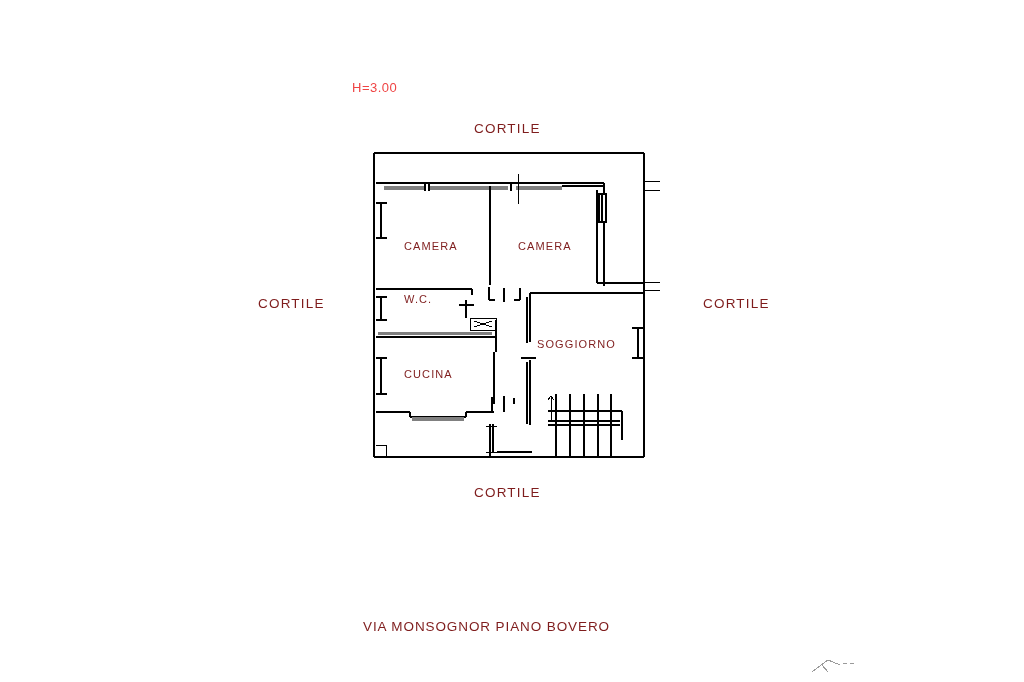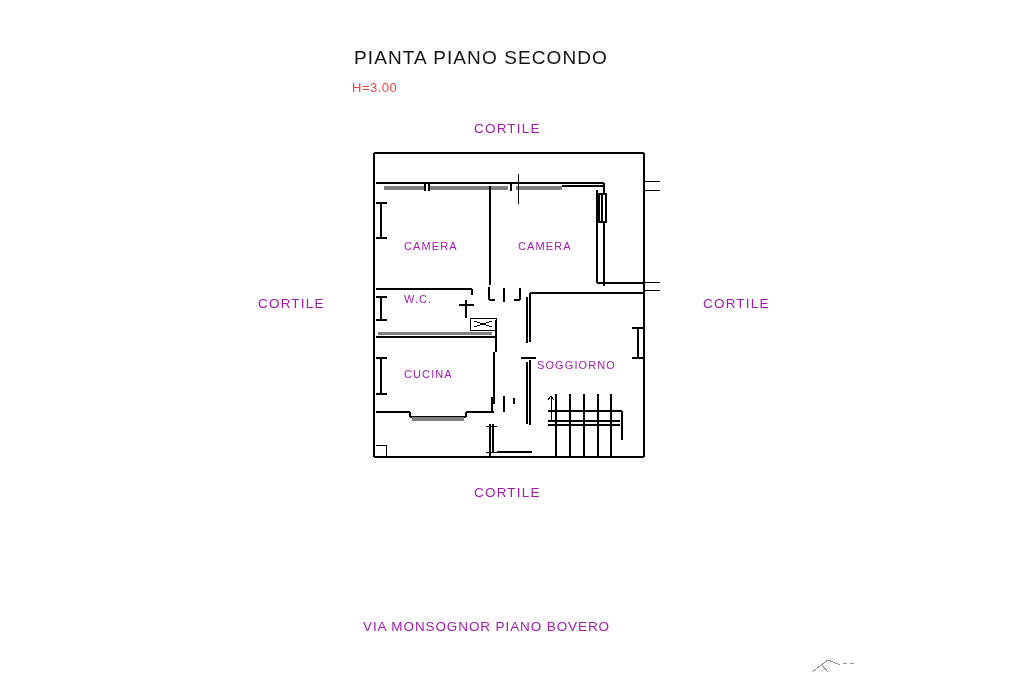--- a/index.html
+++ b/index.html
@@ -17,21 +17,21 @@
   }
   #sheet {
     position: absolute;
     inset: 0;
     width: 1024px;
     height: 682px;
   }
   .txt {
     position: absolute;
     white-space: nowrap;
-    color: #a21caf;
+    color: #7f1d1d;
     letter-spacing: 0.6px;
     font-family: "Liberation Sans", sans-serif;
   }
   .title-main {
     font-size: 19px;
     letter-spacing: 1.1px;
     color: #111;
   }
   .title-sub {
     font-size: 13px;
@@ -57,39 +57,38 @@
     width: 1024px;
     height: 682px;
     pointer-events: none;
   }
 </style>
 </head>
 <body>
 
 <div id="sheet">
 
-  <div class="txt title-main" style="left:354px; top:47px;">PIANTA PIANO SECONDO</div>
 
   <div class="txt title-sub" style="left:352px; top:80px;">H=3.00</div>
 
   <div class="txt label-court" style="left:474px; top:121px;">CORTILE</div>
 
   <div class="txt label-court" style="left:258px; top:296px;">CORTILE</div>
 
   <div class="txt label-court" style="left:703px; top:296px;">CORTILE</div>
 
   <div class="txt label-court" style="left:474px; top:485px;">CORTILE</div>
 
   <div class="txt label-street" style="left:363px; top:619px;">VIA MONSOGNOR PIANO BOVERO</div>
 
   <div class="txt label-room" style="left:404px; top:240px;">CAMERA</div>
   <div class="txt label-room" style="left:518px; top:240px;">CAMERA</div>
   <div class="txt label-room" style="left:404px; top:293px;">W.C.</div>
   <div class="txt label-room" style="left:404px; top:368px;">CUCINA</div>
-  <div class="txt label-room" style="left:537px; top:338px;margin-top:21px;">SOGGIORNO</div>
+  <div class="txt label-room" style="left:537px; top:338px;">SOGGIORNO</div>
 
   <svg class="plan" viewBox="0 0 1024 682">
     <g stroke="#000000" fill="none" stroke-width="1.3" shape-rendering="crispEdges">
 
       <g>
         <line x1="374" y1="153" x2="644" y2="153"></line>
         <line x1="374" y1="153" x2="374" y2="457"></line>
         <line x1="644" y1="153" x2="644" y2="457"></line>
         <line x1="374" y1="457" x2="644" y2="457"></line>
       </g>

